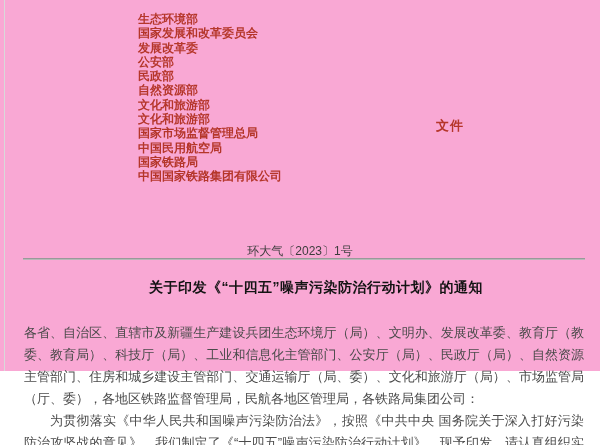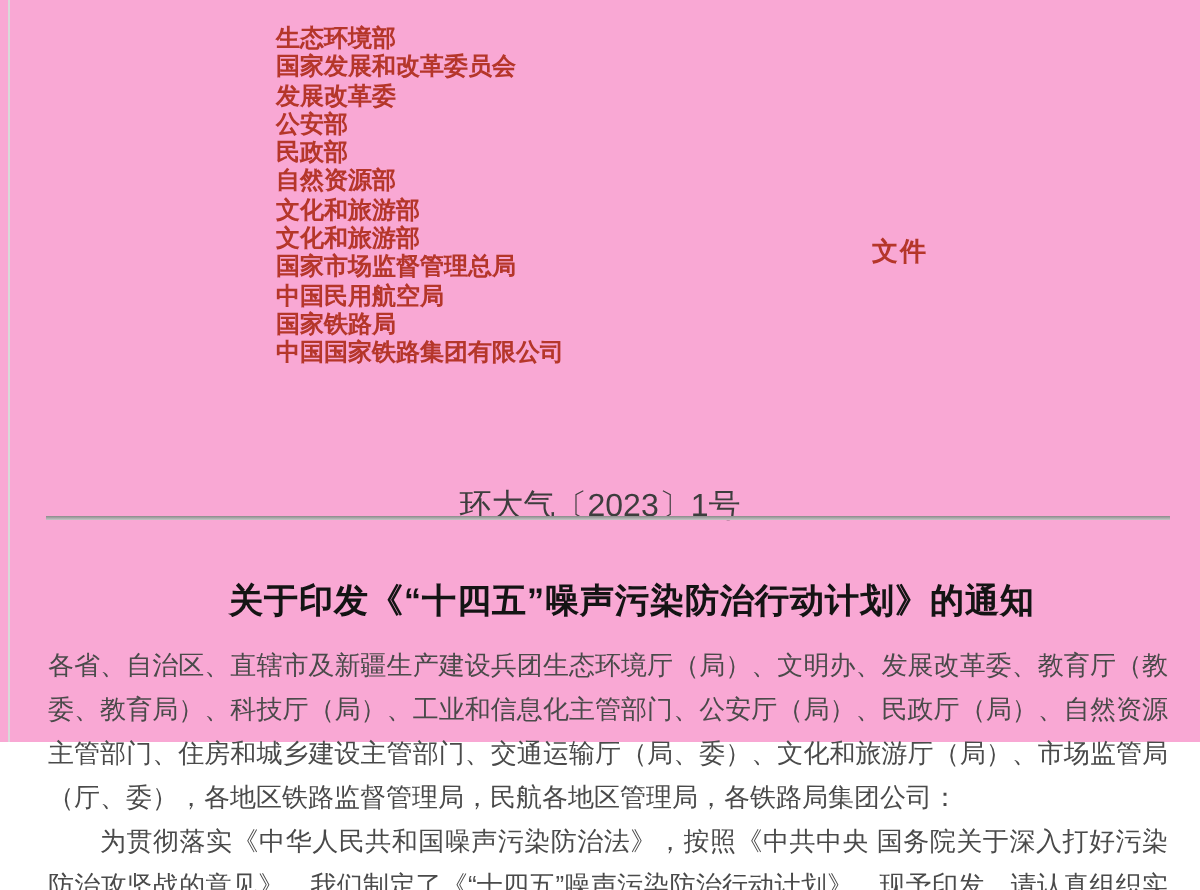--- a/index.html
+++ b/index.html
@@ -50,39 +50,39 @@
     font-size: 13px;
     letter-spacing: 1px;
     margin-left: 15px;
   }
   .doc-number {
     position: absolute;
     left: 0;
     right: 0;
     top: 243px;
     text-align: center;
-    font-size: 16px;
+    font-size: 12px;
     color: #3d3d3d;
   }
   .divider {
     position: absolute;
     left: 23px;
     top: 258px;
     width: 562px;
     height: 2px;
     background: linear-gradient(#8a8a8a, #c6c6c6);
   }
   .title {
     position: absolute;
     left: 0;
     right: 0;
     top: 276px;
-    margin: 13px;
+    margin: 3px;
     text-align: center;
-    font-size: 17px;
+    font-size: 14px;
     font-weight: bold;
     color: #141414;
     letter-spacing: 0.5px;
     padding-left: 32px;
   }
   .body-text {
     position: absolute;
     left: 24px;
     right: 16px;
     top: 322px;

